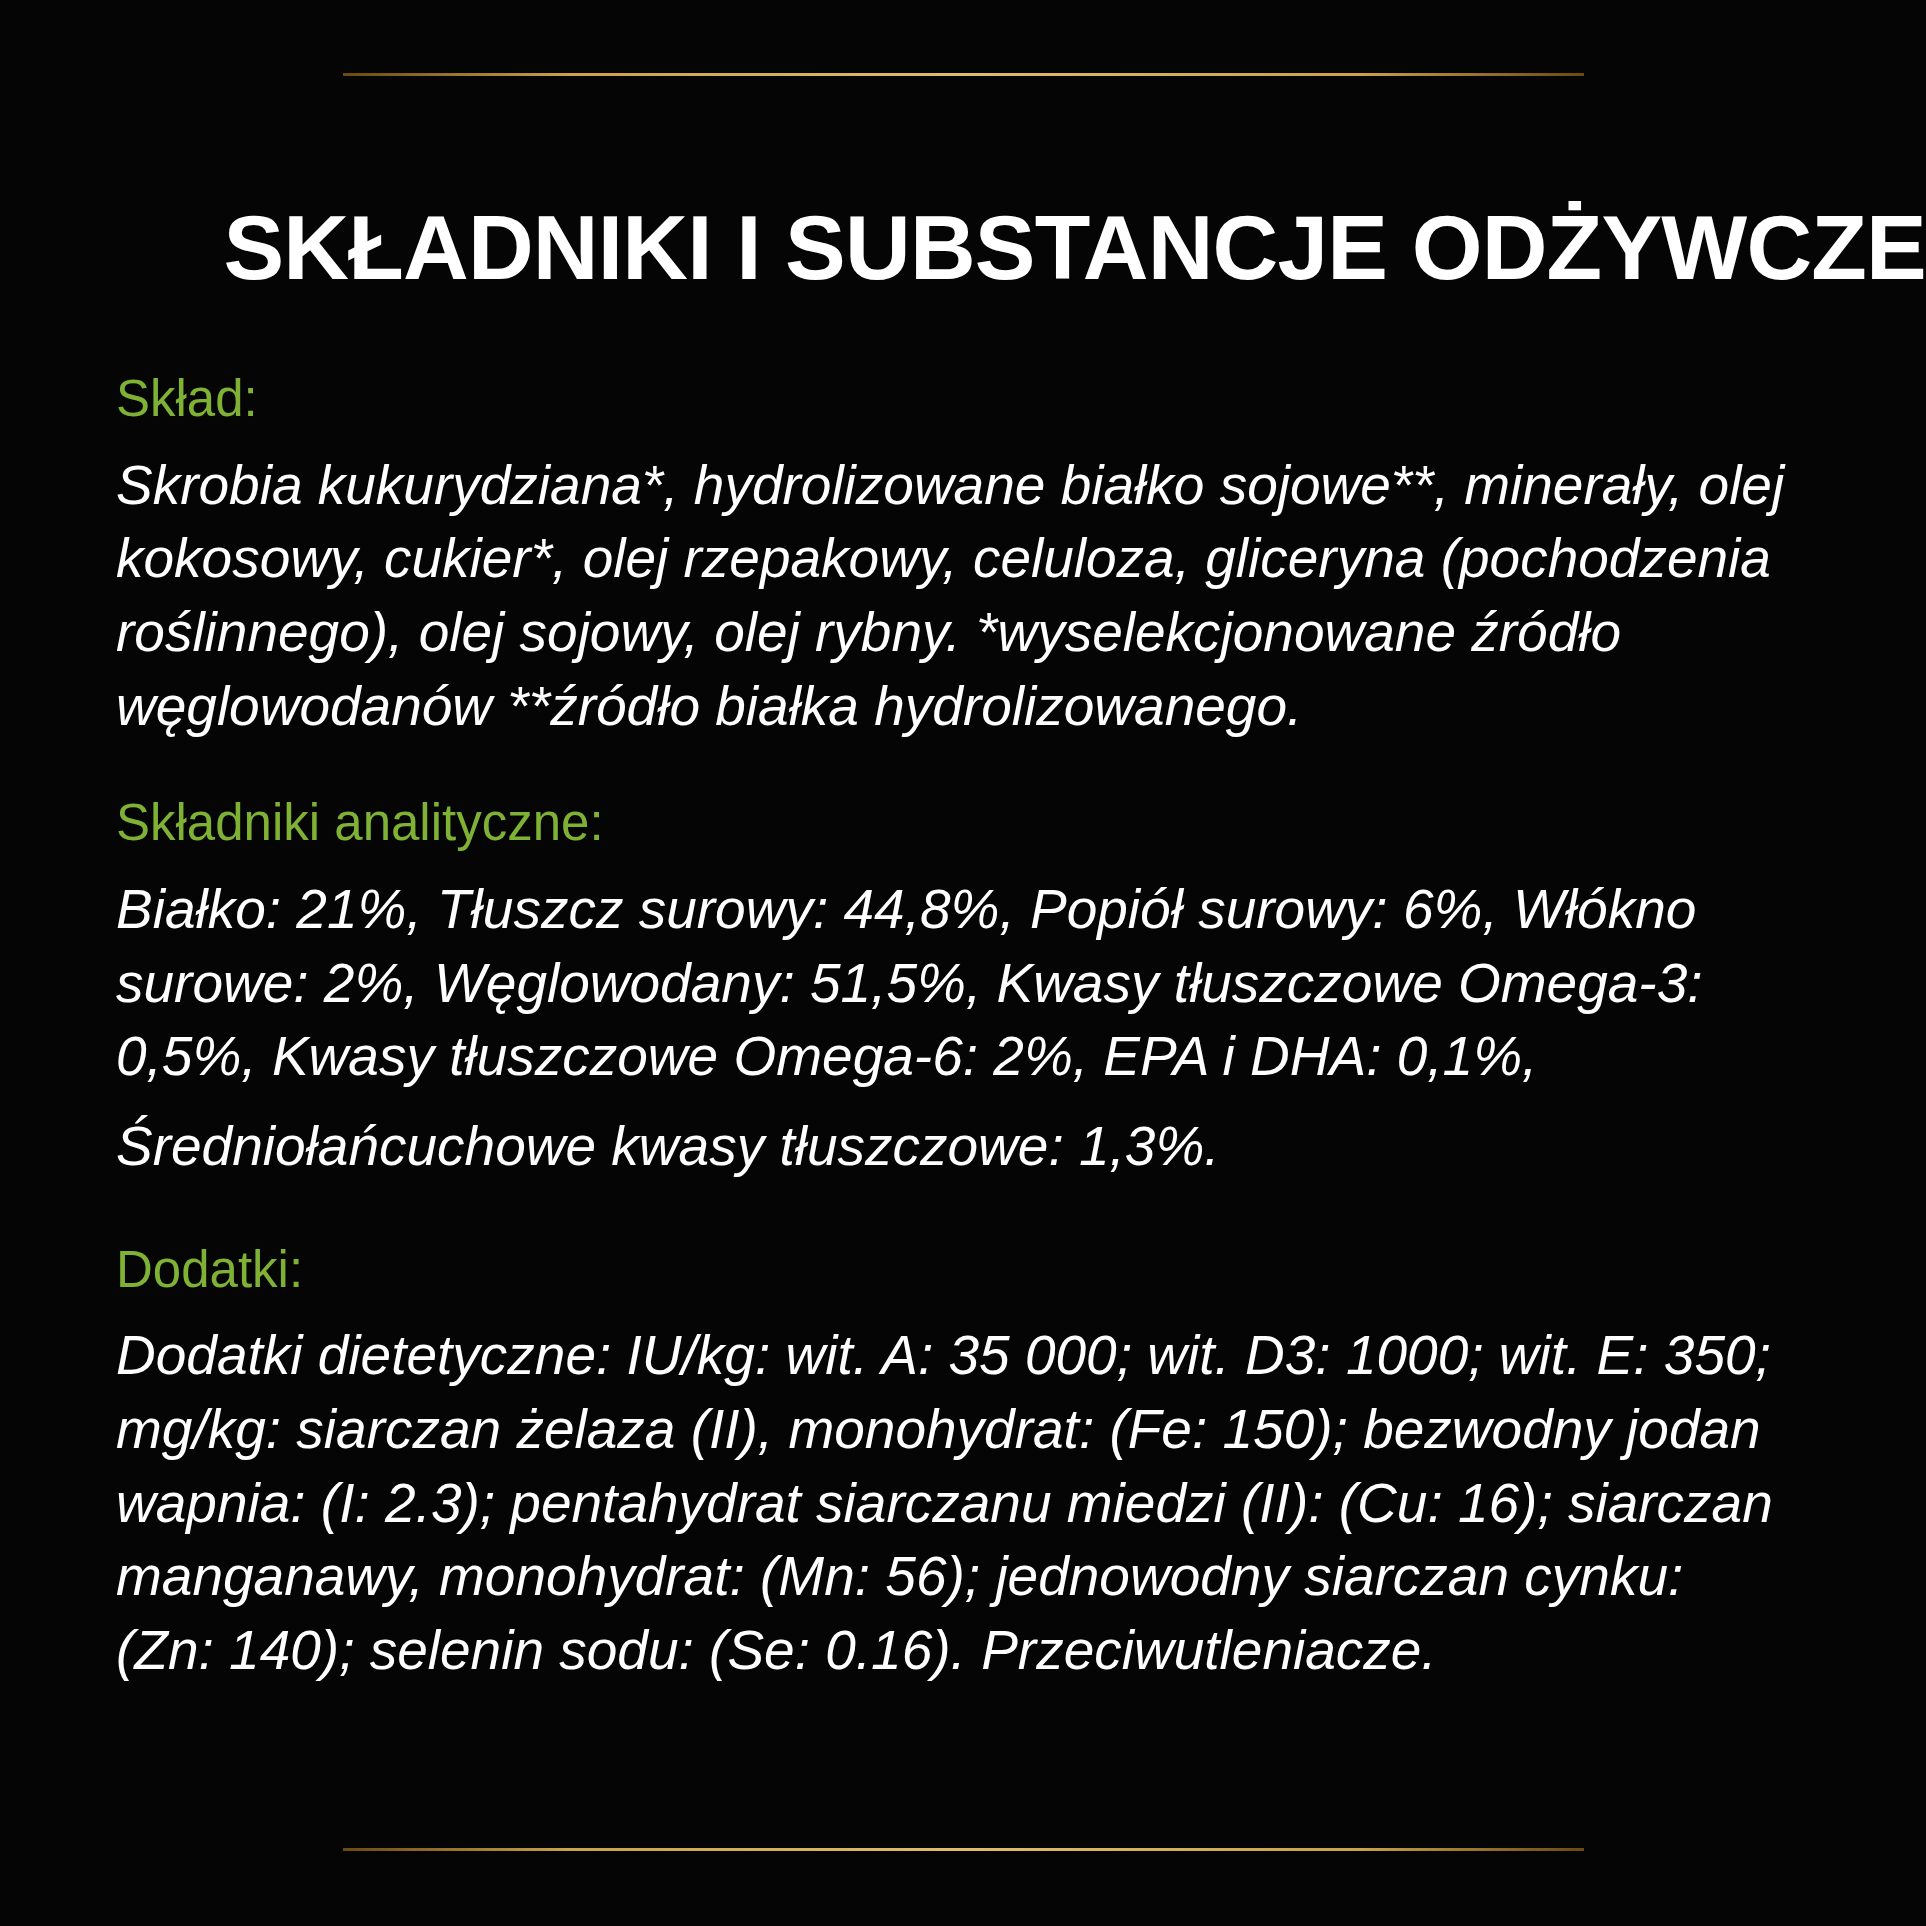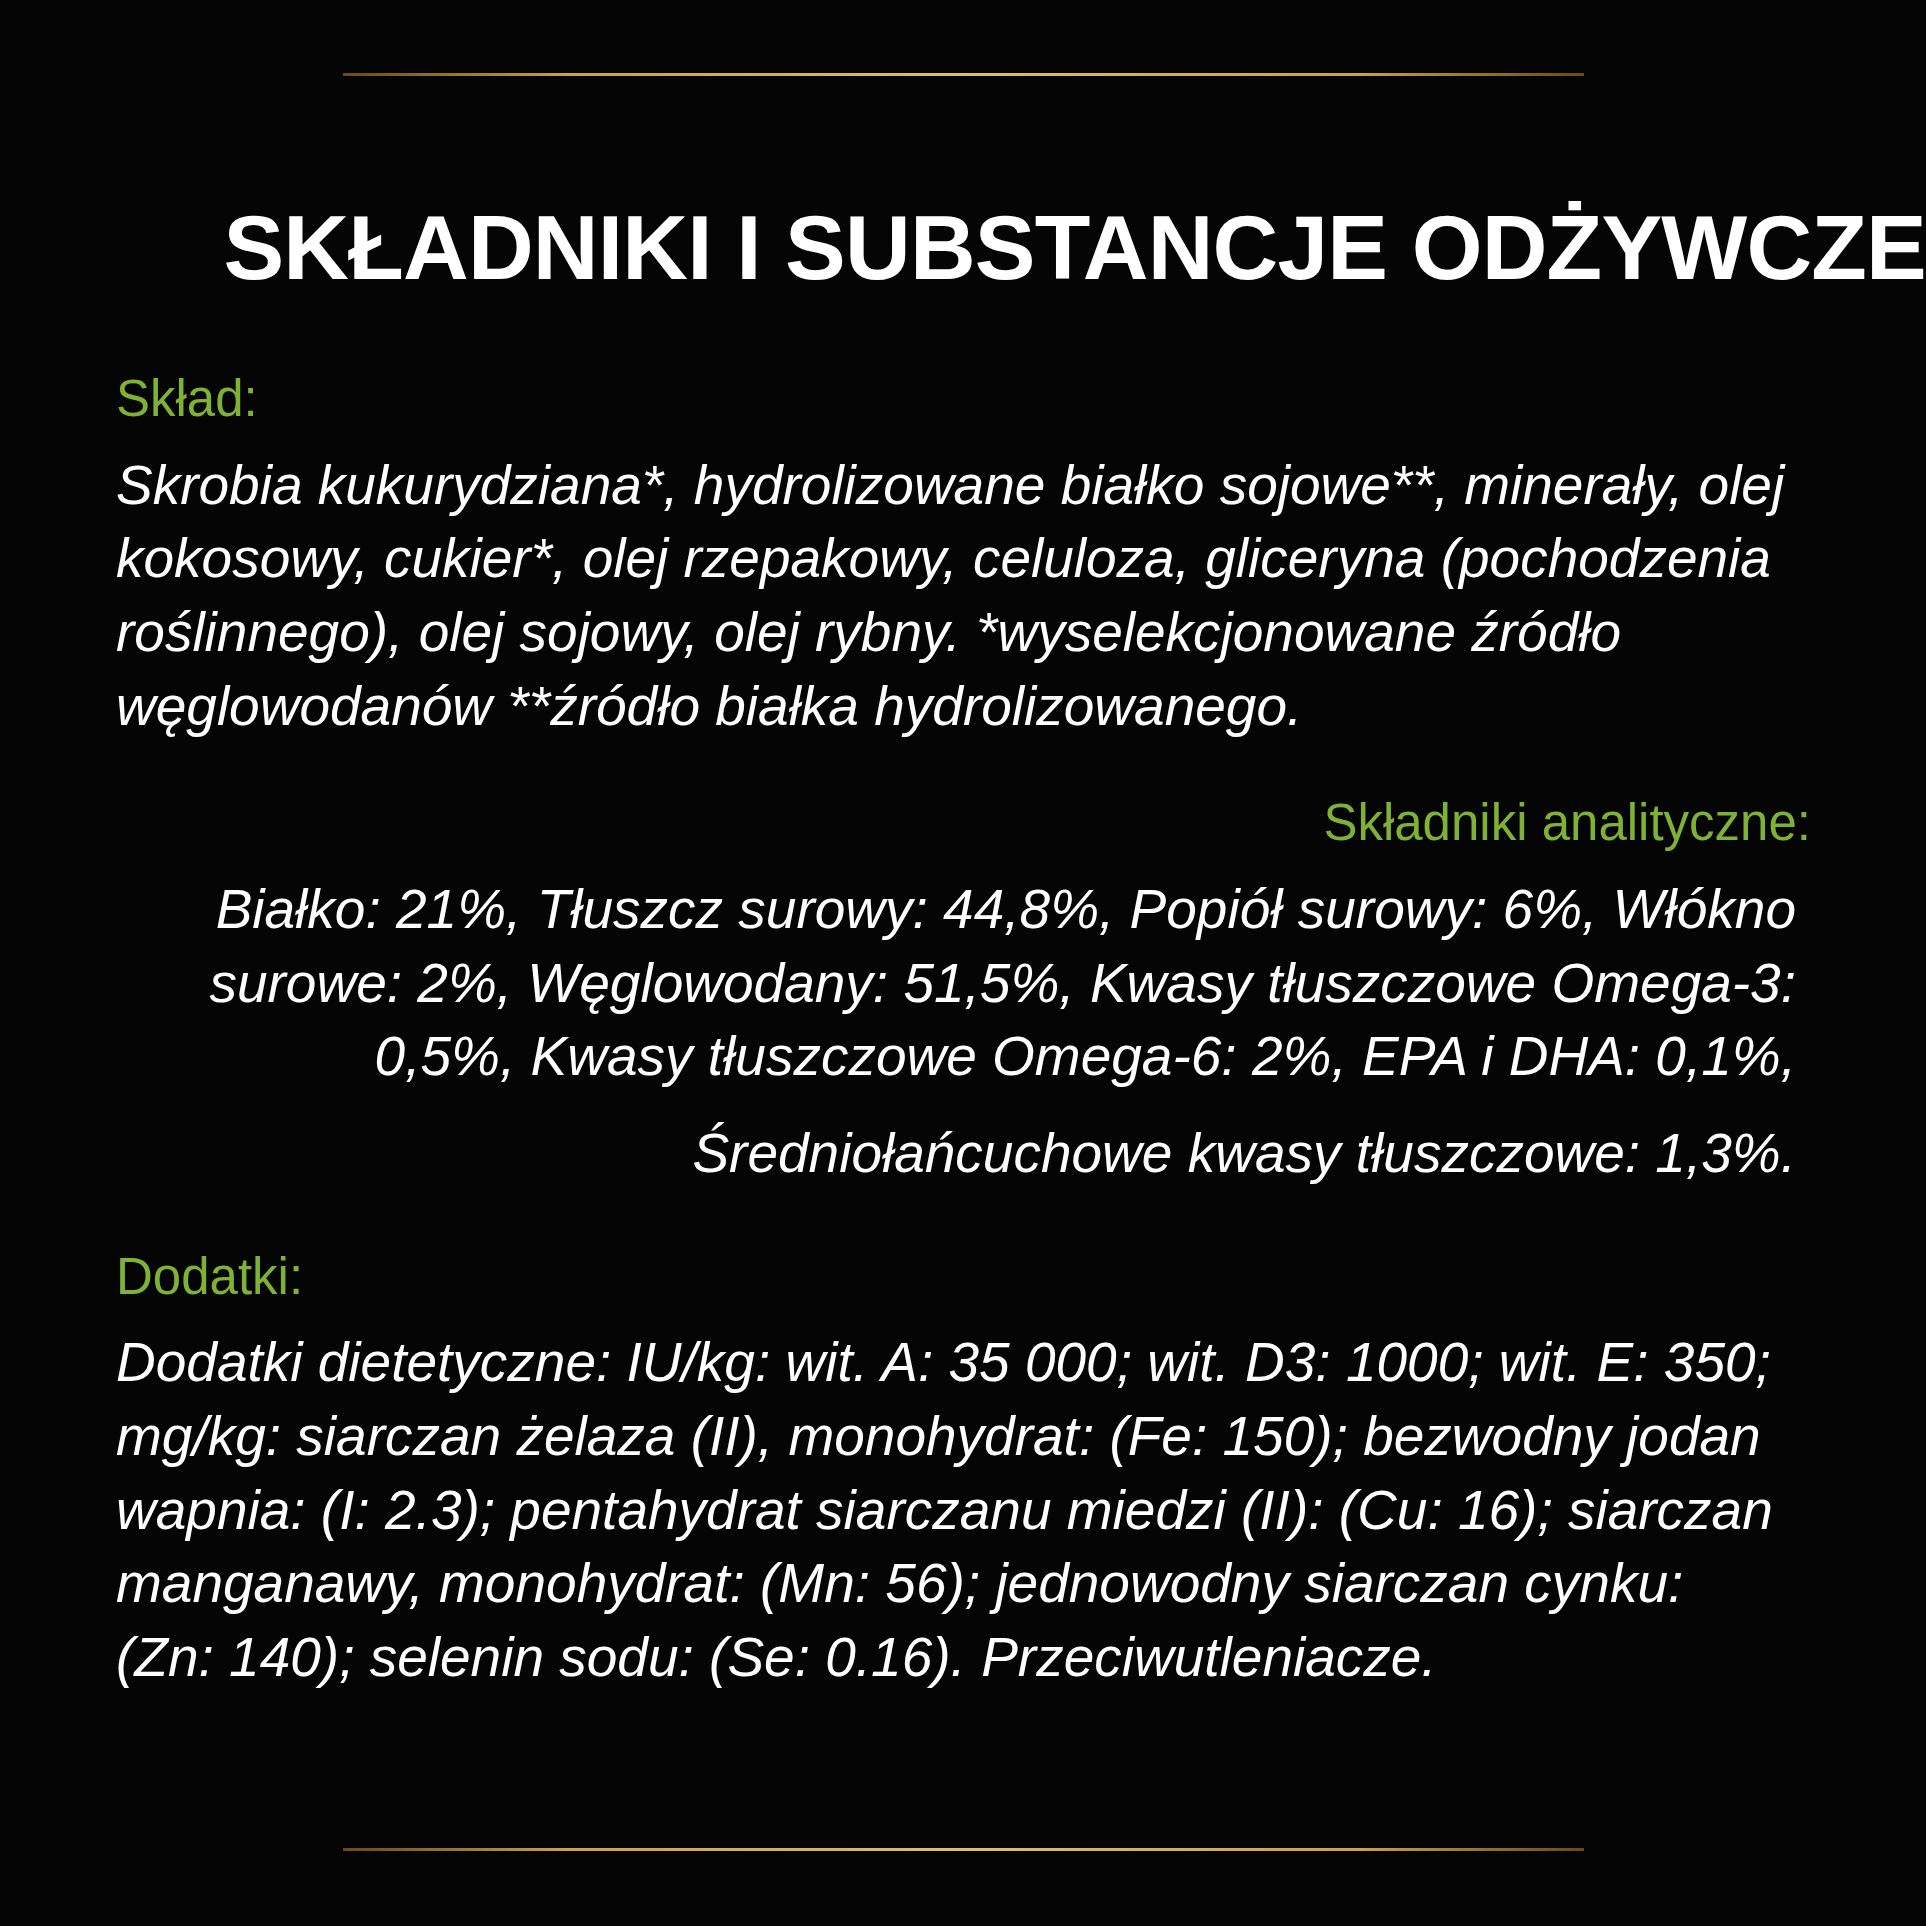--- a/index.html
+++ b/index.html
@@ -71,25 +71,25 @@
     color: #ffffff;
     font-size: 55px;
     line-height: 1.34;
     font-weight: 400;
     margin: 0;
     max-width: 1680px;
     font-style: italic;
   }
 
   .section-body + .section-body {
-    margin-top: 23px;
+    margin-top: 16px;
   }
 
   .sec-sklad { margin-bottom: 51px; }
-  .sec-analityczne { margin-bottom: 57px; text-align: right; }
+  .sec-analityczne { margin-bottom: 57px; }
   .sec-dodatki { margin-bottom: 12px; }
 </style>
 </head>
 <body>
 
 <div class="page">
 
   <div class="rule rule-top"></div>
 
   <h1 class="title">SKŁADNIKI I SUBSTANCJE ODŻYWCZE</h1>

